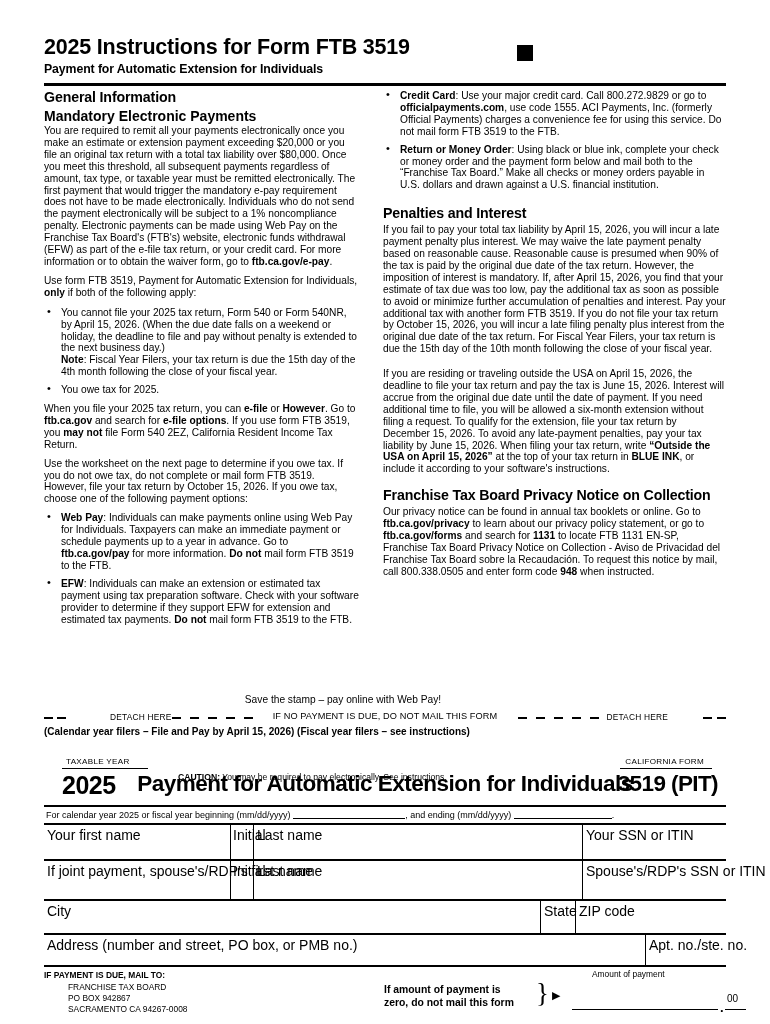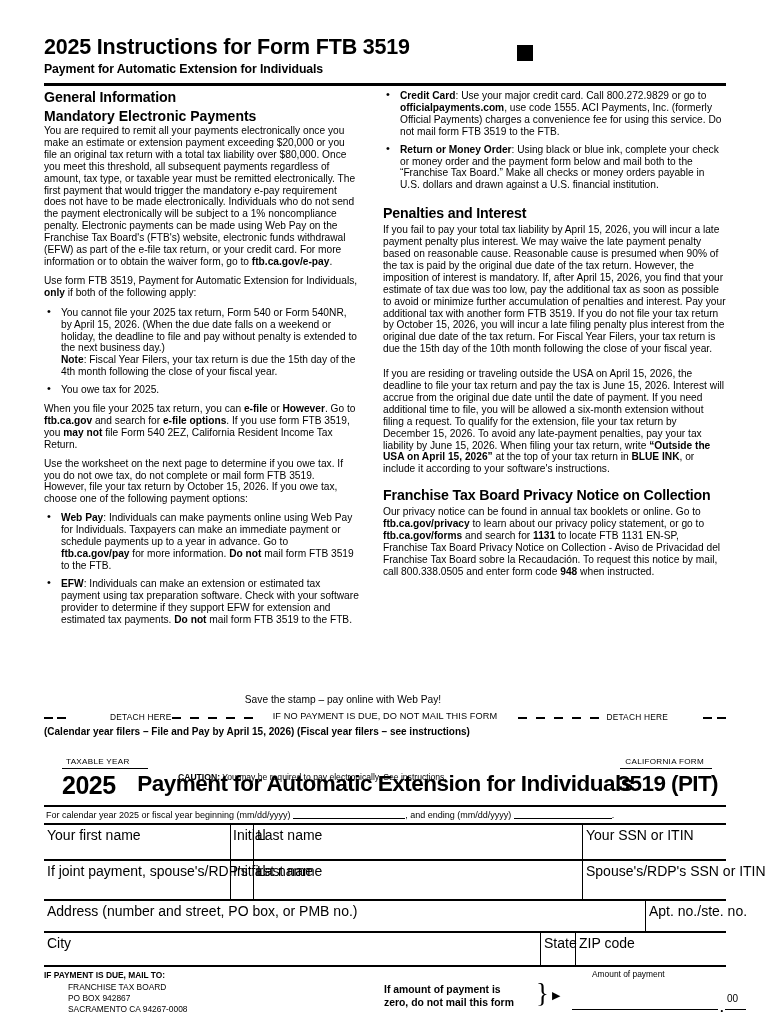--- a/index.html
+++ b/index.html
@@ -290,32 +290,32 @@
     <div class="grid-row" style="height:40px;">
       <span class="cell-lbl" style="left:3px;">If joint payment, spouse's/RDP's first name</span>
       <div class="vline" style="left:186px;"></div>
       <span class="cell-lbl" style="left:189px;">Initial</span>
       <div class="vline" style="left:209px;"></div>
       <span class="cell-lbl" style="left:213px;">Last name</span>
       <div class="vline" style="left:538px;"></div>
       <span class="cell-lbl" style="left:542px;">Spouse's/RDP's SSN or ITIN</span>
     </div>
 
-    <div class="grid-row" style="height:32px;">
-      <span class="cell-lbl" style="left:3px;">Address (number and street, PO box, or PMB no.)</span>
-      <div class="vline" style="left:601px;"></div>
-      <span class="cell-lbl" style="left:605px;">Apt. no./ste. no.</span>
-    </div>
-
     <div class="grid-row" style="height:34px;">
       <span class="cell-lbl" style="left:3px;">City</span>
       <div class="vline" style="left:496px;"></div>
       <span class="cell-lbl" style="left:500px;">State</span>
       <div class="vline" style="left:531px;"></div>
       <span class="cell-lbl" style="left:535px;">ZIP code</span>
+    </div>
+
+    <div class="grid-row" style="height:32px;">
+      <span class="cell-lbl" style="left:3px;">Address (number and street, PO box, or PMB no.)</span>
+      <div class="vline" style="left:601px;"></div>
+      <span class="cell-lbl" style="left:605px;">Apt. no./ste. no.</span>
     </div>
 
     <div class="grid-row mailto" style="height:54px; padding-top:3px;">
       <div class="mail-bold">IF PAYMENT IS DUE, MAIL TO:</div>
       <div class="mail-addr">
         <span>FRANCHISE TAX BOARD</span><br>
         <span>PO BOX 942867</span><br>
         <span>SACRAMENTO CA  94267-0008</span>
       </div>
       <div class="zero-note">

